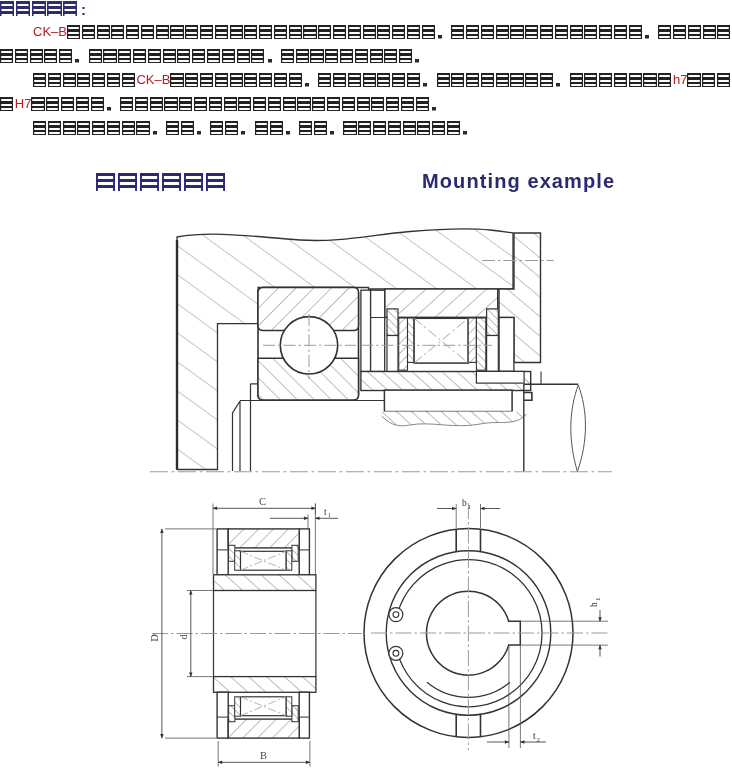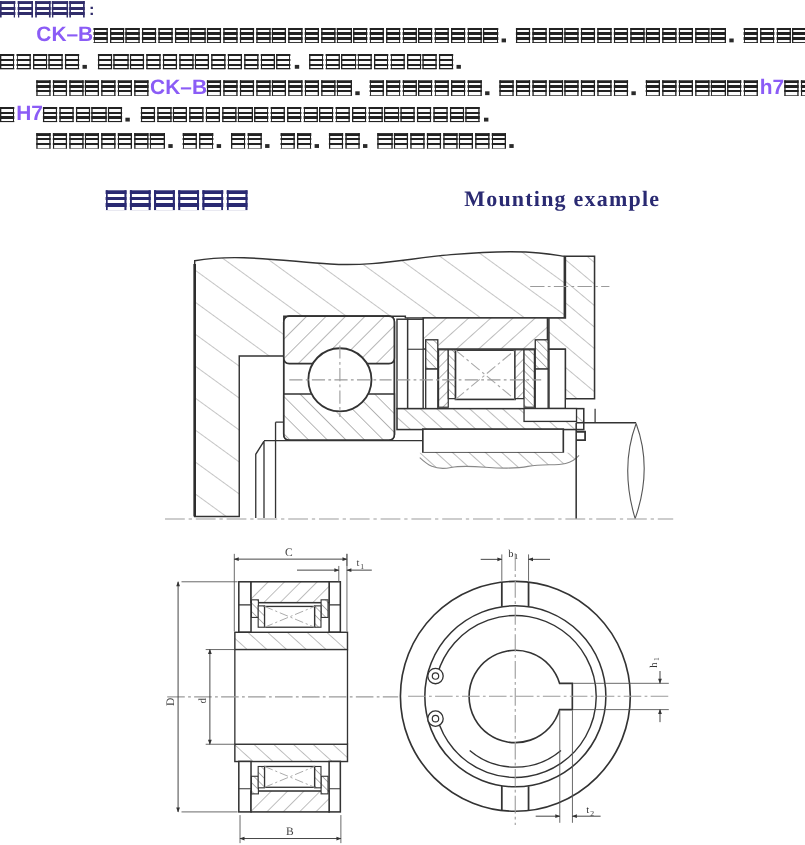--- a/index.html
+++ b/index.html
@@ -4,31 +4,31 @@
 html,body{margin:0;padding:0;background:#fff;}
 body{width:732px;height:768px;position:relative;overflow:hidden;
  font-family:"Liberation Sans",sans-serif;}
 .tl{position:absolute;left:0;height:16px;white-space:nowrap;}
 .ind{padding-left:33px;}
 i.c{display:inline-block;width:13.1px;height:14.4px;margin-right:1.7px;vertical-align:top;
  background:repeating-linear-gradient(180deg,#222 0 2.2px,#fcfcfc 2.2px 4.4px);
  box-shadow:inset 1.2px 0 #222, inset -1.2px 0 #222;}
 i.p{display:inline-block;width:13.1px;height:14.4px;margin-right:1.7px;vertical-align:top;
  background:linear-gradient(#2a2a2a,#2a2a2a) 1.5px 10px / 4px 3.5px no-repeat;}
-b.lat{font-weight:bold;font-size:19px;color:#8b5cf6;letter-spacing:0;line-height:13.8px;
+b.lat{font-weight:normal;font-size:13px;color:#b91c1c;letter-spacing:0;line-height:13.8px;
  display:inline-block;vertical-align:top;}
 i.t{display:inline-block;width:14.2px;height:15.4px;margin-right:1.6px;vertical-align:top;
  background:repeating-linear-gradient(180deg,#312d6b 0 2.7px,#fff 2.7px 5.1px);
  box-shadow:inset 1.5px 0 #312d6b, inset -1.5px 0 #312d6b;}
 i.h{display:inline-block;width:18.8px;height:18px;margin-right:3.3px;vertical-align:top;
  background:repeating-linear-gradient(180deg,#2a2a72 0 3.1px,#fff 3.1px 5.9px);
  box-shadow:inset 1.9px 0 #2a2a72, inset -1.9px 0 #2a2a72;}
 .hdcn{position:absolute;left:96px;top:173px;}
 .hden{position:absolute;left:422px;top:170px;font-weight:bold;font-size:20px;color:#2a2a72;
- letter-spacing:1.1px;font-family:Liberation Serif, serif;}
+ letter-spacing:1.1px;}
 .ttl{position:absolute;left:0;top:0.5px;}
 .ttl .colon{display:inline-block;font-weight:bold;color:#312d6b;font-size:15px;vertical-align:top;margin-left:2px;}
 svg{position:absolute;left:0;top:0;}
 </style></head>
 <body>
 <div class="ttl"><i class="t"></i><i class="t"></i><i class="t"></i><i class="t"></i><i class="t"></i><span class="colon">:</span></div>
 <div class="tl ind" style="top:25px;"><b class="lat">CK–B</b><i class="c"></i><i class="c"></i><i class="c"></i><i class="c"></i><i class="c"></i><i class="c"></i><i class="c"></i><i class="c"></i><i class="c"></i><i class="c"></i><i class="c"></i><i class="c"></i><i class="c"></i><i class="c"></i><i class="c"></i><i class="c"></i><i class="c"></i><i class="c"></i><i class="c"></i><i class="c"></i><i class="c"></i><i class="c"></i><i class="c"></i><i class="c"></i><i class="c"></i><i class="p"></i><i class="c"></i><i class="c"></i><i class="c"></i><i class="c"></i><i class="c"></i><i class="c"></i><i class="c"></i><i class="c"></i><i class="c"></i><i class="c"></i><i class="c"></i><i class="c"></i><i class="c"></i><i class="p"></i><i class="c"></i><i class="c"></i><i class="c"></i><i class="c"></i><i class="c"></i></div>
 <div class="tl" style="top:49px;"><i class="c"></i><i class="c"></i><i class="c"></i><i class="c"></i><i class="c"></i><i class="p"></i><i class="c"></i><i class="c"></i><i class="c"></i><i class="c"></i><i class="c"></i><i class="c"></i><i class="c"></i><i class="c"></i><i class="c"></i><i class="c"></i><i class="c"></i><i class="c"></i><i class="p"></i><i class="c"></i><i class="c"></i><i class="c"></i><i class="c"></i><i class="c"></i><i class="c"></i><i class="c"></i><i class="c"></i><i class="c"></i><i class="p"></i></div>
 <div class="tl ind" style="top:73px;"><i class="c"></i><i class="c"></i><i class="c"></i><i class="c"></i><i class="c"></i><i class="c"></i><i class="c"></i><b class="lat">CK–B</b><i class="c"></i><i class="c"></i><i class="c"></i><i class="c"></i><i class="c"></i><i class="c"></i><i class="c"></i><i class="c"></i><i class="c"></i><i class="p"></i><i class="c"></i><i class="c"></i><i class="c"></i><i class="c"></i><i class="c"></i><i class="c"></i><i class="c"></i><i class="p"></i><i class="c"></i><i class="c"></i><i class="c"></i><i class="c"></i><i class="c"></i><i class="c"></i><i class="c"></i><i class="c"></i><i class="p"></i><i class="c"></i><i class="c"></i><i class="c"></i><i class="c"></i><i class="c"></i><i class="c"></i><i class="c"></i><b class="lat">h7</b><i class="c"></i><i class="c"></i><i class="c"></i></div>
 <div class="tl" style="top:97px;"><i class="c"></i><b class="lat">H7</b><i class="c"></i><i class="c"></i><i class="c"></i><i class="c"></i><i class="c"></i><i class="p"></i><i class="c"></i><i class="c"></i><i class="c"></i><i class="c"></i><i class="c"></i><i class="c"></i><i class="c"></i><i class="c"></i><i class="c"></i><i class="c"></i><i class="c"></i><i class="c"></i><i class="c"></i><i class="c"></i><i class="c"></i><i class="c"></i><i class="c"></i><i class="c"></i><i class="c"></i><i class="c"></i><i class="c"></i><i class="p"></i></div>

